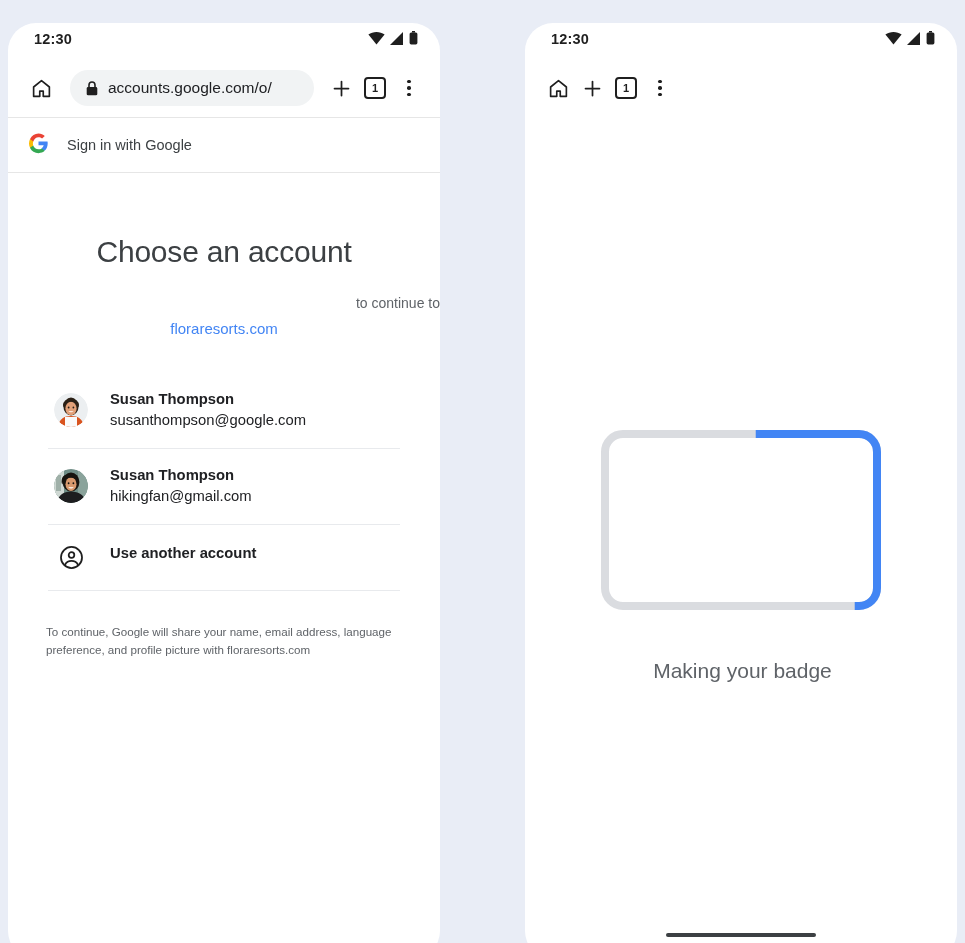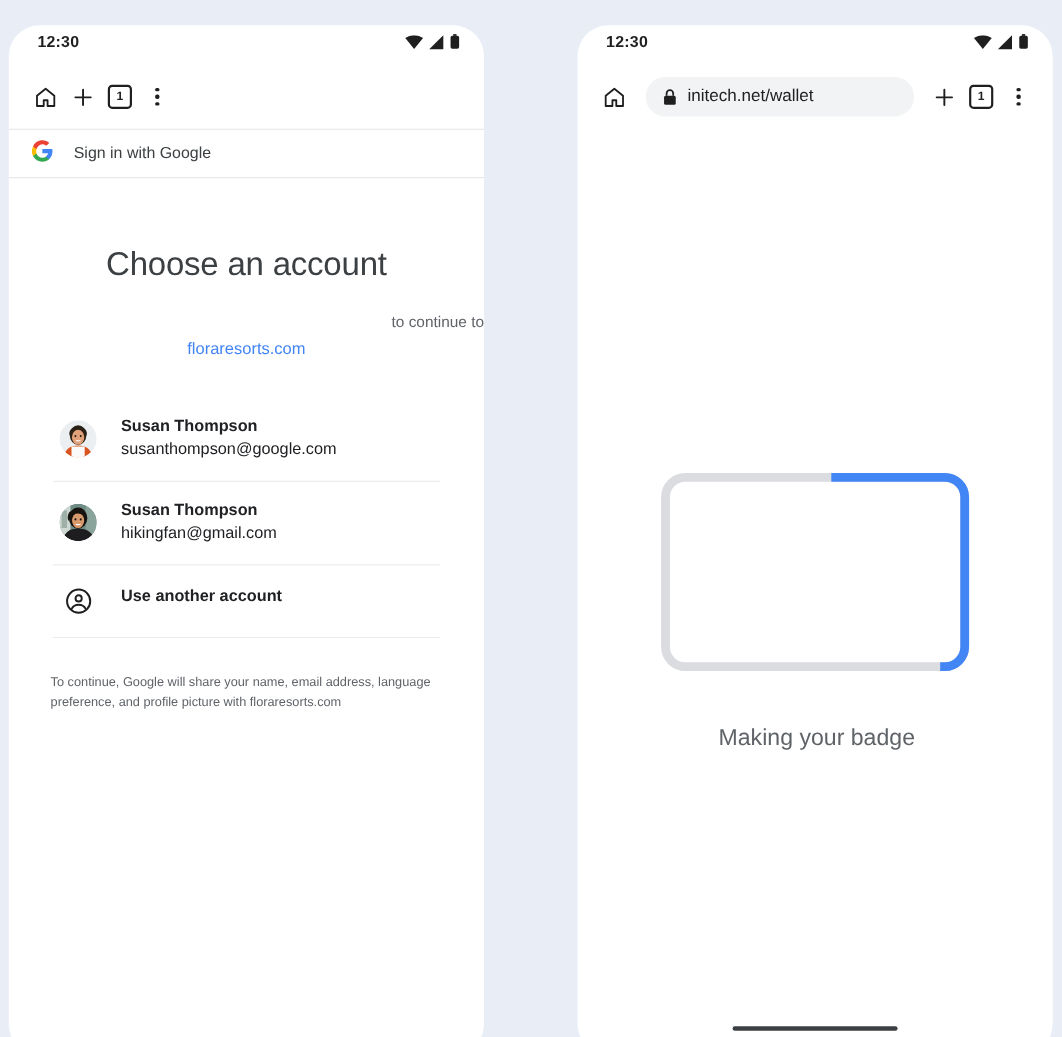--- a/index.html
+++ b/index.html
@@ -103,21 +103,21 @@
     display: flex;
     align-items: center;
     justify-content: center;
     line-height: 1;
   }
   .kebab { display: flex; flex-direction: column; gap: 3px; align-items: center; }
   .kebab i { width: 3.5px; height: 3.5px; background: #1f1f1f; border-radius: 50%; display: block; }
 
   
   .gsi-header {
-    height: 45px;
+    height: 56px;
     display: flex;
     align-items: center;
     padding-left: 20px;
     border-top: 1px solid #e6e6e6;
     border-bottom: 1px solid #e6e6e6;
     box-sizing: border-box;
     text-align: right;
   }
   .gsi-header .gtext {
     margin-left: 18px;
@@ -254,20 +254,29 @@
             </svg>
         </span>
       </div>
     </div>
 
     <div class="toolbar">
       <div class="tb-home">
         <svg width="21" height="21" viewBox="0 0 24 24">
             <path d="M12 3 3 10.3V21h7v-6h4v6h7V10.3z" fill="none" stroke="#1f1f1f" stroke-width="1.9" stroke-linejoin="round"></path>
           </svg>
+      </div>
+      <div class="omnibox">
+        <span class="lock">
+          <svg width="12" height="15" viewBox="0 0 12 15">
+              <path d="M3 6V4a3 3 0 0 1 6 0v2" fill="none" stroke="#1f1f1f" stroke-width="1.6"></path>
+              <rect x="0.7" y="6" width="10.6" height="8.3" rx="1.4" fill="#1f1f1f"></rect>
+            </svg>
+        </span>
+        <span class="url">accounts.google.com/o/</span>
       </div>
       <div class="tb-btn">
         <svg width="21" height="21" viewBox="0 0 24 24">
             <path d="M12 4v16M4 12h16" stroke="#1f1f1f" stroke-width="2" stroke-linecap="round"></path>
           </svg>
       </div>
       <div class="tb-btn">
         <span class="tabcount">1</span>
       </div>
       <div class="tb-btn">
@@ -394,29 +403,20 @@
         </span>
       </div>
     </div>
 
     <div class="toolbar">
       <div class="tb-home">
         <svg width="21" height="21" viewBox="0 0 24 24">
             <path d="M12 3 3 10.3V21h7v-6h4v6h7V10.3z" fill="none" stroke="#1f1f1f" stroke-width="1.9" stroke-linejoin="round"></path>
           </svg>
       </div>
-      <div class="omnibox">
-        <span class="lock">
-          <svg width="12" height="15" viewBox="0 0 12 15">
-              <path d="M3 6V4a3 3 0 0 1 6 0v2" fill="none" stroke="#1f1f1f" stroke-width="1.6"></path>
-              <rect x="0.7" y="6" width="10.6" height="8.3" rx="1.4" fill="#1f1f1f"></rect>
-            </svg>
-        </span>
-        <span class="url">initech.net/wallet</span>
-      </div>
       <div class="tb-btn">
         <svg width="21" height="21" viewBox="0 0 24 24">
             <path d="M12 4v16M4 12h16" stroke="#1f1f1f" stroke-width="2" stroke-linecap="round"></path>
           </svg>
       </div>
       <div class="tb-btn">
         <span class="tabcount">1</span>
       </div>
       <div class="tb-btn">
         <span class="kebab">

